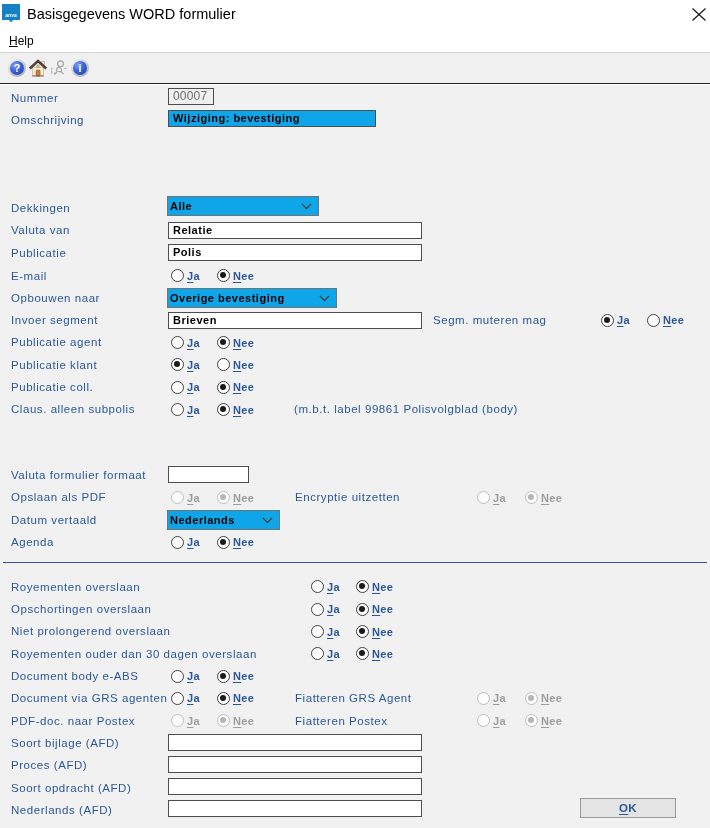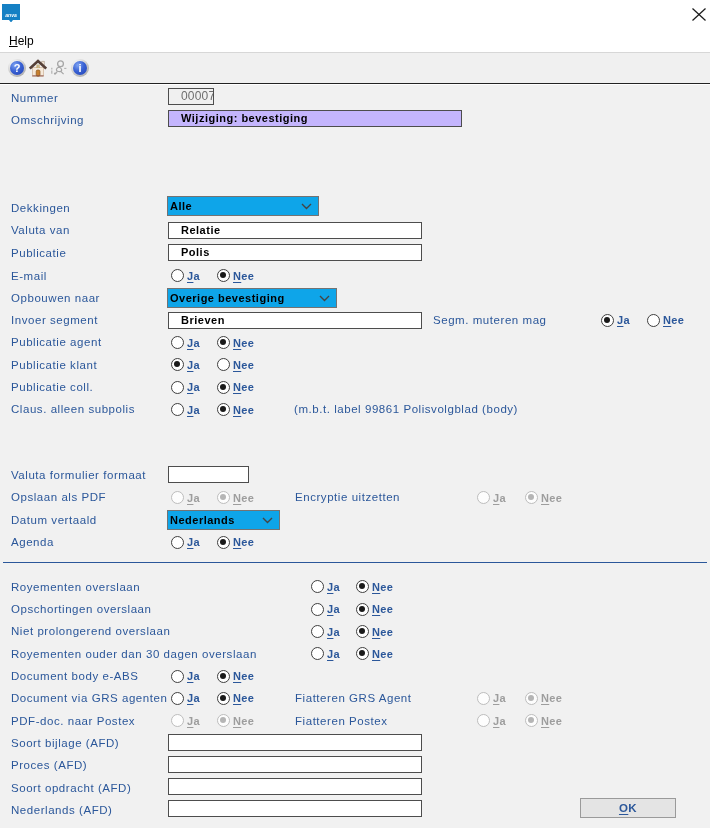--- a/index.html
+++ b/index.html
@@ -12,21 +12,21 @@
 .closex { position:absolute; left:692px; top:8px; width:14px; height:13px; }
 .menubar { position:absolute; left:0; top:30px; width:710px; height:22px; background:#ffffff;
   border-bottom:1px solid #d7d7d7; }
 .menuitem { position:absolute; left:9px; top:4px; font-size:12px; color:#000; }
 .toolbar { position:absolute; left:0; top:53px; width:710px; height:30px; background:#f0f0f0;
   border-bottom:1.5px solid #222222; }
 .formarea { position:absolute; left:0; top:85px; width:710px; height:743px; background:#f1f1f1; }
 .lbl { position:absolute; font-size:11.5px; color:#2b579a; height:16px; line-height:16px;
   white-space:nowrap; letter-spacing:0.55px; }
 .inp { position:absolute; border:1px solid #4d4d4d; font-size:11px; font-weight:bold;
-  line-height:15px; padding-left:12px; white-space:nowrap; overflow:hidden;
+  line-height:15px; padding-left:4px; white-space:nowrap; overflow:hidden;
   box-sizing:border-box; letter-spacing:0.5px; }
 .sel { position:absolute; border:1px solid #737373; background:#0ea5e9; box-sizing:border-box; }
 .sel span { position:absolute; left:2px; top:3px; font-size:11px; font-weight:bold;
   letter-spacing:0.5px; white-space:nowrap; }
 .sel .chev { position:absolute; right:6px; top:6px; }
 .rb { position:absolute; width:13px; height:13px; border-radius:50%;
   border:1.6px solid #3f3f3f; background:#ffffff; box-sizing:border-box; }
 .rb.on::after { content:""; position:absolute; left:2px; top:2px; width:6px; height:6px;
   border-radius:50%; background:#1a1a1a; }
 .rb.dis { border-color:#bdbdbd; background:#fdfdfd; }
@@ -44,20 +44,21 @@
   background:radial-gradient(circle at 35% 30%, #7fa4f2 0%, #3a62d4 45%, #1e3fb4 100%);
   color:#fff; font-size:11px; font-weight:bold; text-align:center; line-height:14.5px; }
 </style>
 </head>
 <body>
 <div class="titlebar">
   <svg class="appicon" viewBox="0 0 18 18">
     <path d="M0 0 h18 v16 h-7 l-2 2.5 l-2 -2.5 h-7 z" fill="#1580c4"></path>
     <text x="9" y="13" font-size="5" fill="#ffffff" text-anchor="middle" font-family="Liberation Sans" font-weight="bold" font-style="italic">anva</text>
   </svg>
+  <div class="title">Basisgegevens WORD formulier</div>
   <svg class="closex" viewBox="0 0 14 13">
       <line x1="0.5" y1="0.5" x2="13.5" y2="12.5" stroke="#1a1a1a" stroke-width="1.25"></line>
       <line x1="13.5" y1="0.5" x2="0.5" y2="12.5" stroke="#1a1a1a" stroke-width="1.25"></line>
     </svg>
 </div>
 <div class="menubar">
     <div class="menuitem"><u>H</u>elp</div>
   </div>
 <div class="toolbar">
   <div class="ticon bluecirc" style="left:8px">
@@ -80,21 +81,21 @@
     <path d="M1.8 8.8 v1.6 M1.8 11.6 v3.2" stroke="#b2b2b2" stroke-width="1.2"></path>
   </svg>
   <div class="ticon bluecirc" style="left:71px">
       <div class="in">i</div>
     </div>
 </div>
 <div class="formarea"></div>
 <div class="lbl" style="left:11px;top:90px">Nummer</div>
 <div class="inp" style="left:168px;top:88px;width:46px;height:17px;background:#f0f0f0;color:#6e6e6e;font-weight:normal;font-size:12px;letter-spacing:0.2px">00007</div>
 <div class="lbl" style="left:11px;top:112px">Omschrijving</div>
-<div class="inp" style="left:168px;top:110px;width:294px;height:17px;background:#c4b5fd;color:#000">Wijziging: bevestiging</div>
+<div class="inp" style="left:168px;top:110px;width:208px;height:17px;background:#0ea5e9;color:#000">Wijziging: bevestiging</div>
 <div class="lbl" style="left:11px;top:200px">Dekkingen</div>
 <div class="sel" style="left:167px;top:196px;width:152px;height:20px">
     <span>Alle</span>
     <svg class="chev" width="11" height="7" viewBox="0 0 11 7">
       <polyline points="1,1 5.5,5.5 10,1" fill="none" stroke="#444" stroke-width="1.4"></polyline>
     </svg>
   </div>
 <div class="lbl" style="left:11px;top:222px">Valuta van</div>
 <div class="inp" style="left:168px;top:222px;width:254px;height:17px;background:#ffffff;color:#000">Relatie</div>
 <div class="lbl" style="left:11px;top:245px">Publicatie</div>

